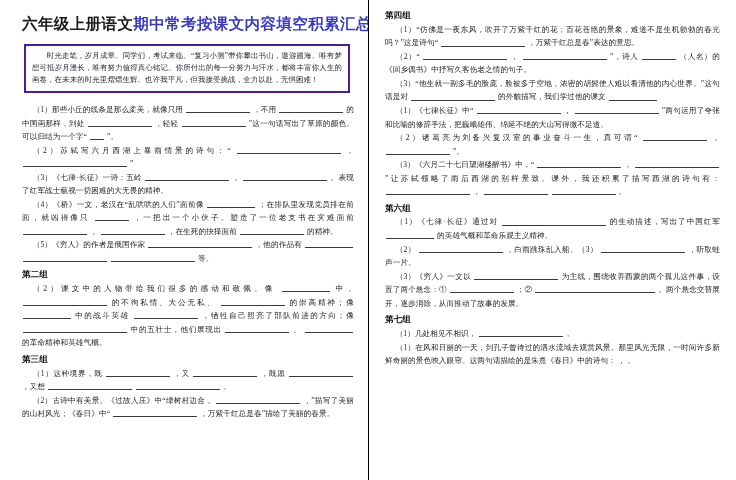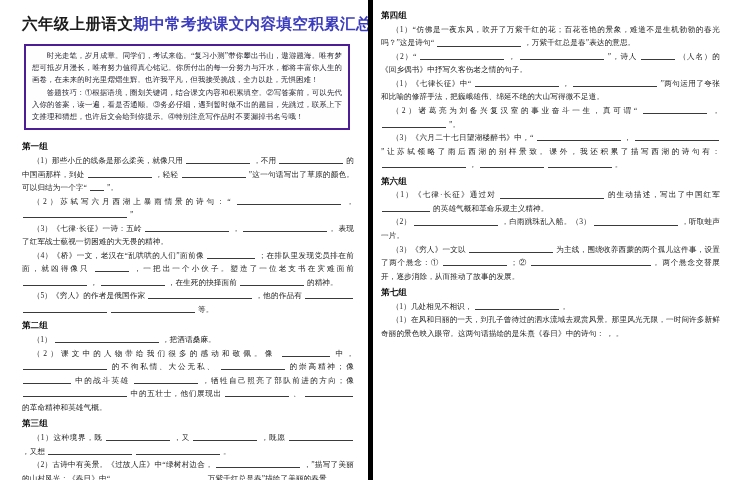--- a/index.html
+++ b/index.html
@@ -34,22 +34,22 @@
     box-sizing: border-box;
   }
   .col {
     width: 368px;
     box-sizing: border-box;
     overflow: hidden;
     position: relative;
   }
   .col-left  { padding: 6px 14px 0 22px; }
   .col-right {
-    padding: 6px 16px 0 8px;
-    border-left: 5px solid #000000;
+    padding: 6px 16px 0 16px;
+    border-left: 1px solid #000000;
   }
 
   
   .doc-title {
     font-size: 15.5px;
     font-weight: 700;
     letter-spacing: 0.4px;
     line-height: 1.5;
     margin: 6px 0 9px 0;
     white-space: nowrap;
@@ -124,44 +124,42 @@
   <div class="columns">
 
     <div class="col col-left">
 
       <div class="doc-title">
         <span class="t-black">六年级上册语文</span><span class="t-blue">期中常考按课文内容填空积累汇总</span>
       </div>
 
       <div class="intro-box">
         <p class="intro-p">时光走笔，岁月成章。同学们，考试来临。“复习小测”带你攀出书山，遨游题海。唯有梦想可抵岁月漫长，唯有努力值得真心铭记。你所付出的每一分努力与汗水，都将丰富你人生的画卷，在未来的时光里熠熠生辉。也许我平凡，但我接受挑战，全力以赴，无惧困难！</p>
-        <p class="intro-p">答题技巧：①根据语境，圈划关键词，结合课文内容和积累填空。②写答案前，可以先代入你的答案，读一遍，看是否通顺。③务必仔细，遇到暂时做不出的题目，先跳过，联系上下文推理和猜想，也许后文会给到你提示。④特别注意写作品时不要漏掉书名号哦！</p>
       </div>
 
       <div id="left-groups">
-          <div class="group-title">第一组</div>
           <p class="q">（1）那些小丘的线条是那么柔美，就像只用 <span class="blank b-m"></span> ，不用 <span class="blank b-m"></span> 的中国画那样，到处 <span class="blank b-m"></span> ，轻轻 <span class="blank b-m"></span> ”这一句话写出了草原的颜色。可以归结为一个字“ <span class="blank b-tiny"></span> ”。</p>
           <p class="q">（2）苏轼写六月西湖上暴雨情景的诗句：“ <span class="blank b-xl"></span> ， <span class="blank b-xl"></span> ”</p>
           <p class="q">（3）《七律·长征》一诗：五岭 <span class="blank b-l"></span> ， <span class="blank b-l"></span> 。表现了红军战士藐视一切困难的大无畏的精神。</p>
           <p class="q">（4）《桥》一文，老汉在“乱哄哄的人们”面前像 <span class="blank b-s"></span> ；在排队里发现党员排在前面，就凶得像只 <span class="blank b-xs"></span> ，一把出一个小伙子。塑造了一位老支书在灾难面前 <span class="blank b-m"></span> ， <span class="blank b-m"></span> ，在生死的抉择面前 <span class="blank b-m"></span> 的精神。</p>
           <p class="q">（5）《穷人》的作者是俄国作家 <span class="blank b-xl"></span> ，他的作品有 <span class="blank b-s"></span>  <span class="blank b-l"></span>  <span class="blank b-l"></span> 等。</p>
           <div class="group-title">第二组</div>
-          <p class="q">（1） <span class="blank b-xl"></span> ，把酒话桑麻。</p>
           <p class="q">（2）课文中的人物带给我们很多的感动和敬佩。像 <span class="blank b-s"></span> 中， <span class="blank b-l"></span> 的不徇私情、大公无私、 <span class="blank b-m"></span> 的崇高精神；像 <span class="blank b-s"></span> 中的战斗英雄 <span class="blank b-m"></span> ，牺牲自己照亮了部队前进的方向；像 <span class="blank b-xl"></span> 中的五壮士，他们展现出 <span class="blank b-m"></span> 、 <span class="blank b-s"></span> 的革命精神和英雄气概。</p>
           <div class="group-title">第三组</div>
           <p class="q">（1）这种境界，既 <span class="blank b-m"></span> ，又 <span class="blank b-m"></span> ，既愿 <span class="blank b-m"></span> ，又想 <span class="blank b-l"></span>  <span class="blank b-l"></span> 。</p>
           <p class="q">（2）古诗中有美景。《过故人庄》中“绿树村边合， <span class="blank b-l"></span> ，”描写了美丽的山村风光；《春日》中“ <span class="blank b-l"></span> ，万紫千红总是春”描绘了美丽的春景。</p>
         </div>
     </div>
 
     <div class="col col-right">
       <div id="right-groups">
           <div class="group-title">第四组</div>
           <p class="q">（1）“仿佛是一夜东风，吹开了万紫千红的花；百花苍艳的景象，难道不是生机勃勃的春光吗？”这是诗句“ <span class="blank b-l"></span> ，万紫千红总是春”表达的意思。</p>
           <p class="q">（2）“ <span class="blank b-l"></span> ， <span class="blank b-l"></span> ”，诗人 <span class="blank b-xs"></span> （人名）的《回乡偶书》中抒写久客伤老之情的句子。</p>
+          <p class="q">（3）“他生就一副多毛的脸庞，脸被多于空地，浓密的胡髭使人难以看清他的内心世界。”这句话是对 <span class="blank b-l"></span> 的外貌描写，我们学过他的课文 <span class="blank b-s"></span></p>
           <p class="q">（1）《七律长征》中“ <span class="blank b-l"></span> ， <span class="blank b-l"></span> ”两句运用了夸张和比喻的修辞手法，把巍峨雄伟、绵延不绝的大山写得微不足道。</p>
           <p class="q">（2）诸葛亮为刘备兴复汉室的事业奋斗一生，真可谓“ <span class="blank b-m"></span> ， <span class="blank b-m"></span> ”。</p>
           <p class="q">（3）《六月二十七日望湖楼醉书》中，“ <span class="blank b-l"></span> ， <span class="blank b-l"></span> ”让苏轼领略了雨后西湖的别样景致。课外，我还积累了描写西湖的诗句有： <span class="blank b-l"></span> ， <span class="blank b-m"></span>  <span class="blank b-m"></span> 。</p>
           <div class="group-title">第六组</div>
           <p class="q">（1）《七律·长征》通过对 <span class="blank b-xl"></span> 的生动描述，写出了中国红军 <span class="blank b-s"></span> 的英雄气概和革命乐观主义精神。</p>
           <p class="q">（2） <span class="blank b-l"></span> ，白雨跳珠乱入船。（3） <span class="blank b-l"></span> ，听取蛙声一片。</p>
           <p class="q">（3）《穷人》一文以 <span class="blank b-l"></span> 为主线，围绕收养西蒙的两个孤儿这件事，设置了两个悬念：① <span class="blank b-m"></span> ；② <span class="blank b-xxl"></span> 。两个悬念交替展开，逐步消除，从而推动了故事的发展。</p>
           <div class="group-title">第七组</div>
           <p class="q">（1）几处相见不相识， <span class="blank b-l"></span> 。</p>
           <p class="q">（1）在风和日丽的一天，到孔子曾待过的泗水流域去观赏风景。那里风光无限，一时间许多新鲜奇丽的景色映入眼帘。这两句话描绘的是朱熹《春日》中的诗句：  ，    。</p>

